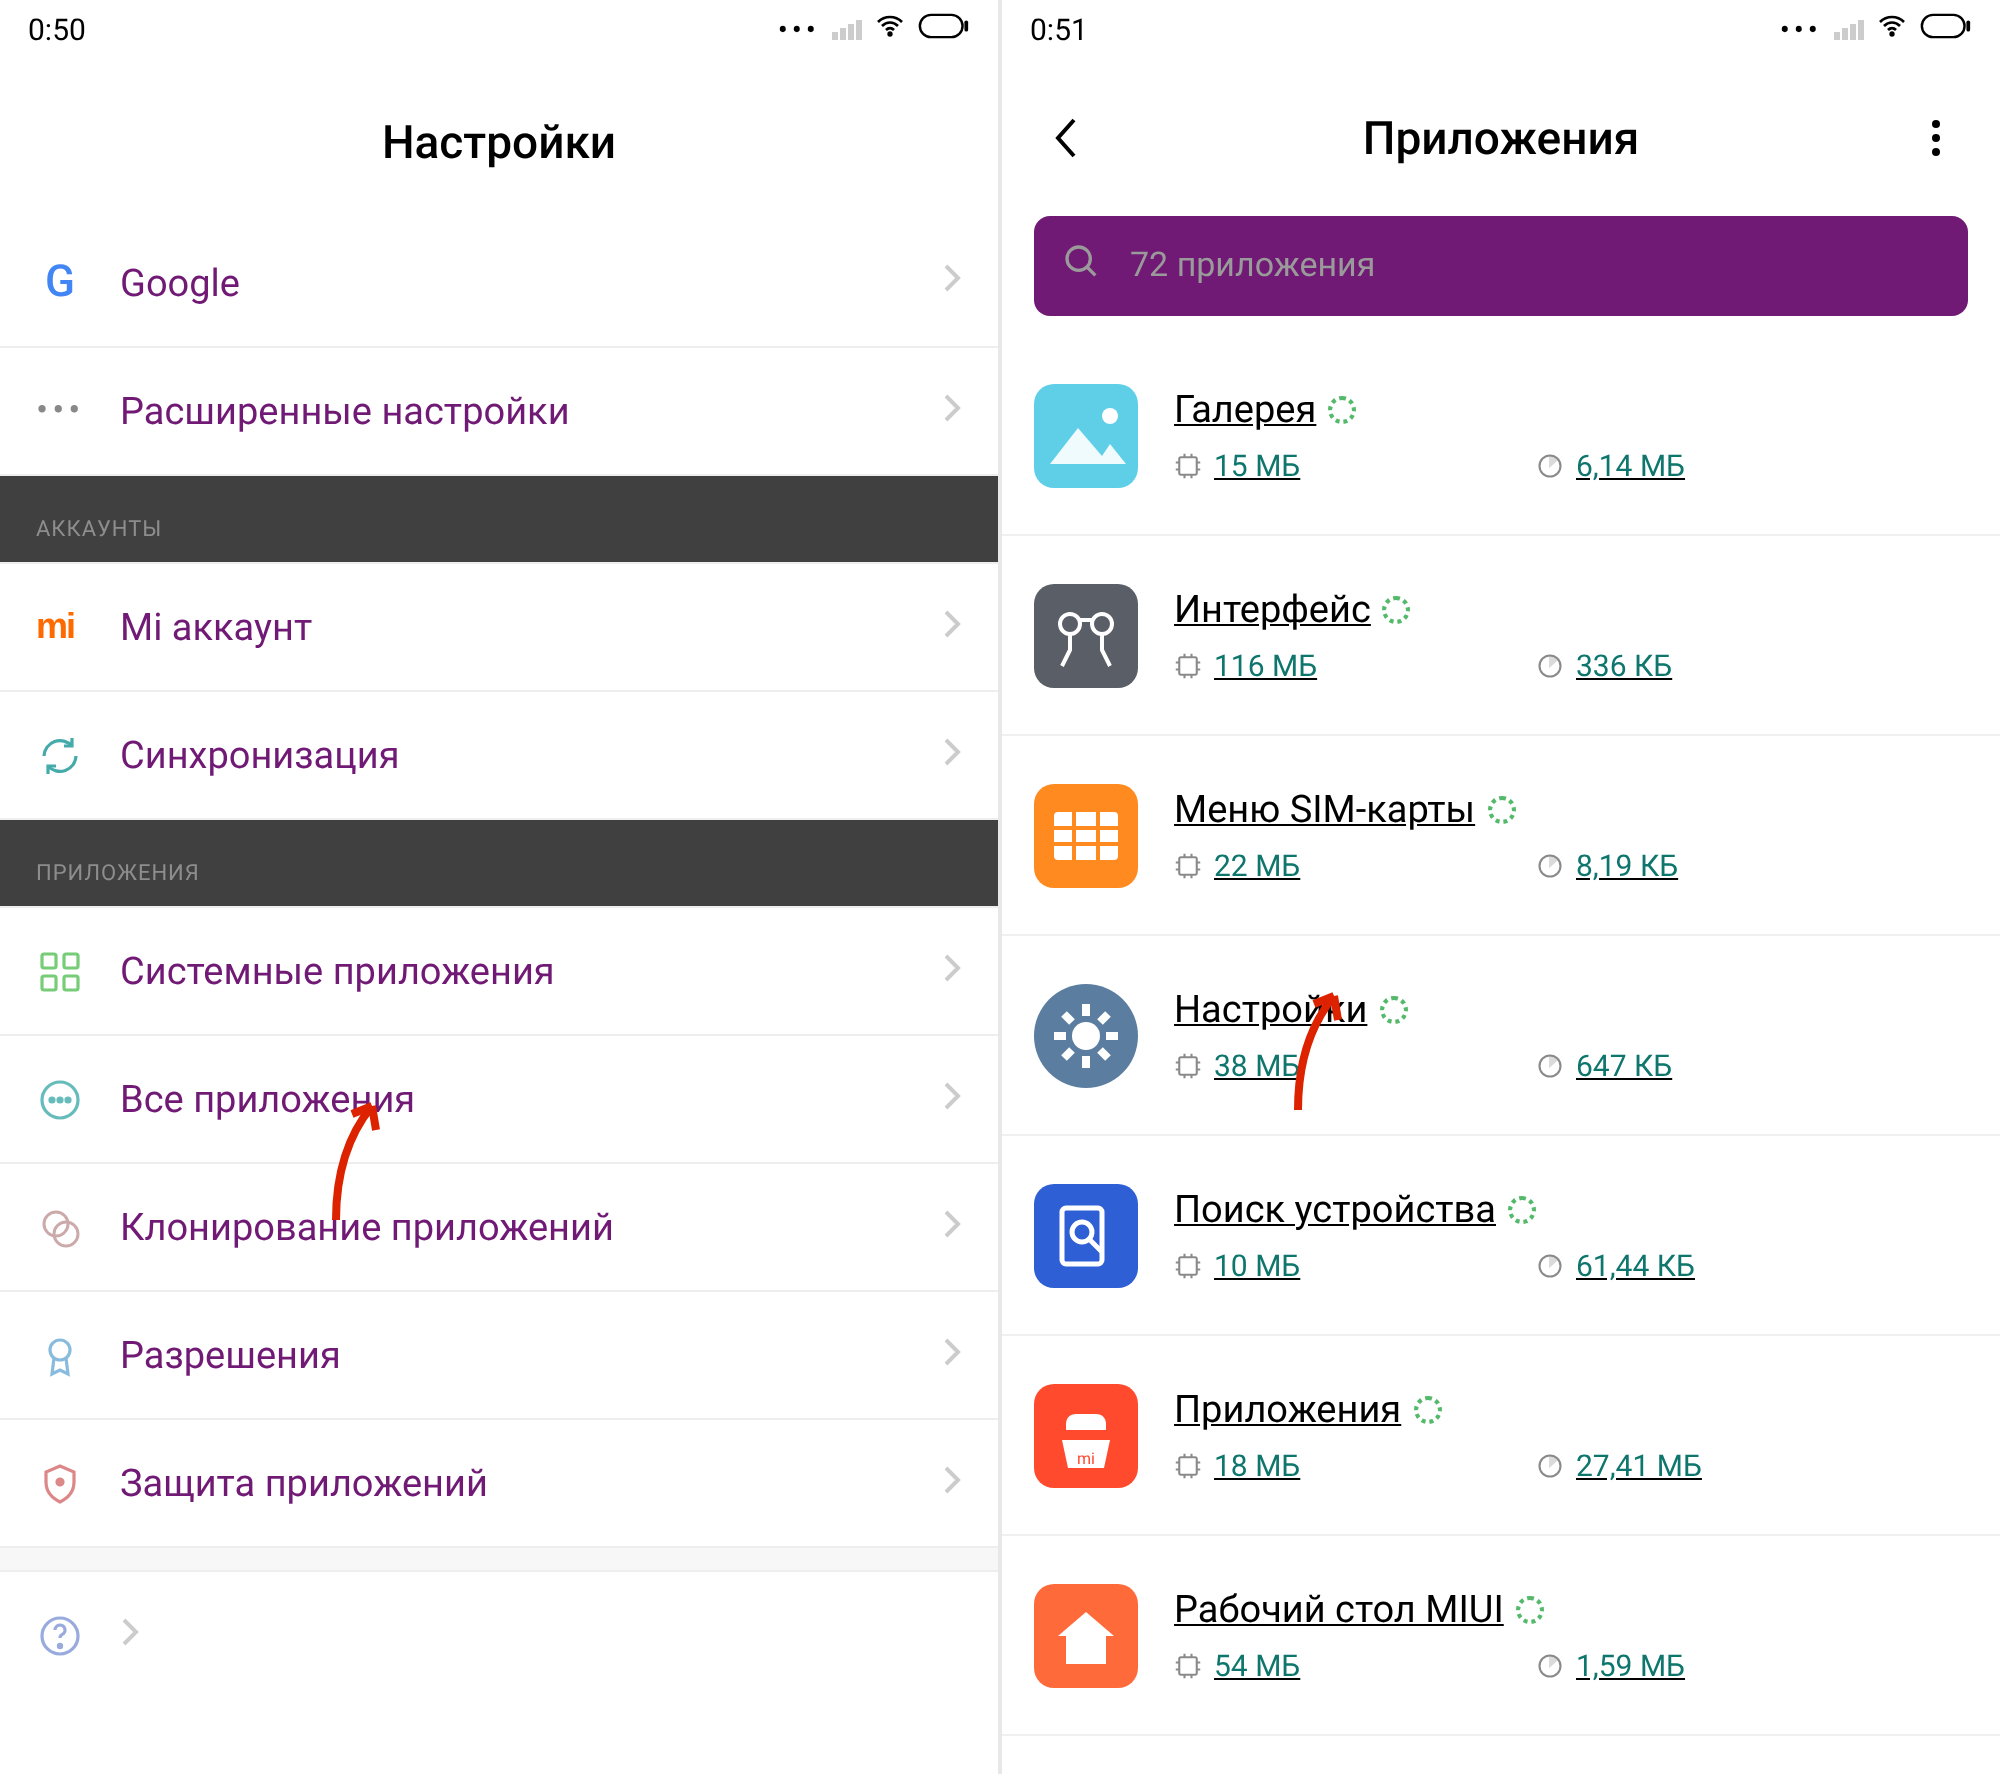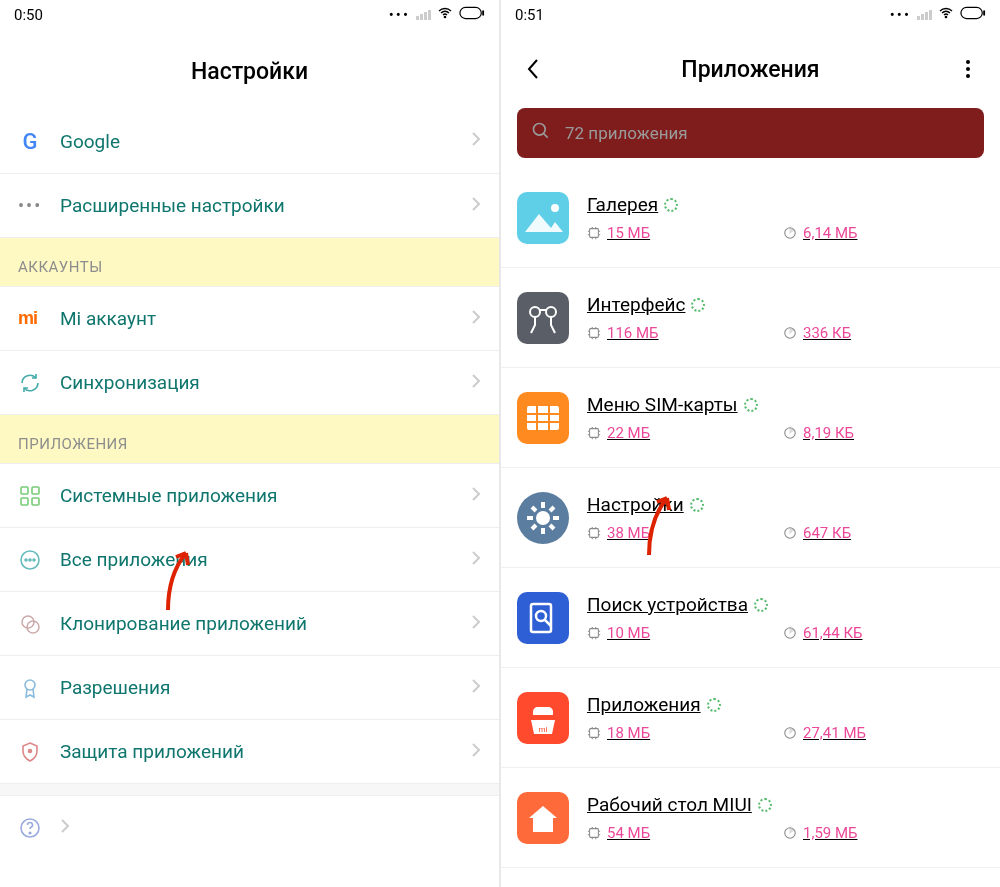--- a/index.html
+++ b/index.html
@@ -11,40 +11,40 @@
   .signal-bars { display: inline-flex; align-items: flex-end; gap: 1px; }
   .signal-bars span { width: 3px; background: #ccc; }
   .signal-bars span:nth-child(1){height:4px;} .signal-bars span:nth-child(2){height:6px;}
   .signal-bars span:nth-child(3){height:8px;} .signal-bars span:nth-child(4){height:10px;}
   .wifi-icon svg { width: 16px; height: 16px; }
   .battery-icon svg { width: 26px; height: 14px; }
   .header1 { text-align: center; font-size: 23px; font-weight: 500; padding: 28px 0 24px; color: #000; }
   .header2 { display: flex; align-items: center; height: 78px; padding: 0 10px; }
   .header2 .title { flex: 1; text-align: center; font-size: 23px; font-weight: 500; color: #000; padding-right: 0px; }
   .back-btn, .more-btn { width: 44px; height: 44px; display: flex; align-items: center; justify-content: center; }
-  .search-box { margin: 0 16px 10px; height: 50px; background: #7f1d1d; border-radius: 8px; display: flex; align-items: center; padding: 0 14px; gap: 14px; }
+  .search-box { margin: 0 16px 10px; height: 50px; background: #701a75; border-radius: 8px; display: flex; align-items: center; padding: 0 14px; gap: 14px; }
   .search-box .sicon svg { width: 20px; height: 20px; }
   .search-box .stext { color: #9a9a9a; font-size: 17px; }
   .list { flex: 1; overflow: hidden; }
   .row { display: flex; align-items: center; padding: 0 18px; height: 64px; border-top: 1px solid #eee; }
   .row:first-child { border-top: none; }
   .icon-slot { width: 42px; display: flex; align-items: center; justify-content: flex-start; }
   .icon-slot svg { width: 24px; height: 24px; }
-  .row-label { flex: 1; font-size: 19px; color: #0f766e; }
+  .row-label { flex: 1; font-size: 19px; color: #701a75; }
   .chevron { color: #ccc; }
   .chevron svg { width: 10px; height: 16px; }
-  .section-head { background: #fef9c3; color: #8d8d8d; font-size: 15px; letter-spacing: 0.5px; padding: 20px 18px 10px; border-top: 1px solid #eee; }
+  .section-head { background: #404040; color: #8d8d8d; font-size: 11px; letter-spacing: 0.5px; padding: 20px 18px 10px; border-top: 1px solid #eee; }
   .gap { height: 12px; background: #f7f7f7; border-top: 1px solid #eee; }
   
   .app-row { display: flex; align-items: center; padding: 12px 18px 12px 16px; border-bottom: 1px solid #f0f0f0; height: 100px; }
   .app-icon { width: 52px; height: 52px; border-radius: 10px; display: flex; align-items: center; justify-content: center; flex-shrink: 0; }
   .app-info { flex: 1; margin-left: 18px; text-decoration: underline; }
   .app-name-line { display: flex; align-items: center; gap: 6px; font-size: 19px; color: #000; margin-bottom: 8px; }
   .spinner { display: inline-block; width: 14px; height: 14px; border: 2px dotted #54b96b; border-radius: 50%; }
-  .app-stats { display: flex; gap: 16px; color: #ec4899; font-size: 15px; }
+  .app-stats { display: flex; gap: 1px; color: #0f766e; font-size: 15px; }
   .stat { display: flex; align-items: center; gap: 6px; width: 180px; }
   .stat svg { width: 14px; height: 14px; }
   .arrow-annot { position: absolute; pointer-events: none; }
   .phone { position: relative; }
   
   .g-icon { color:#4285F4; font-weight:500; font-size:22px; width:24px; text-align:center;}
   .dots3 { color:#888; letter-spacing:2px; font-size:18px;}
   .mi-icon { color:#ff6a00; font-family: Arial; font-weight:bold; font-size:18px; letter-spacing:-1px;}
 </style>
 </head>

